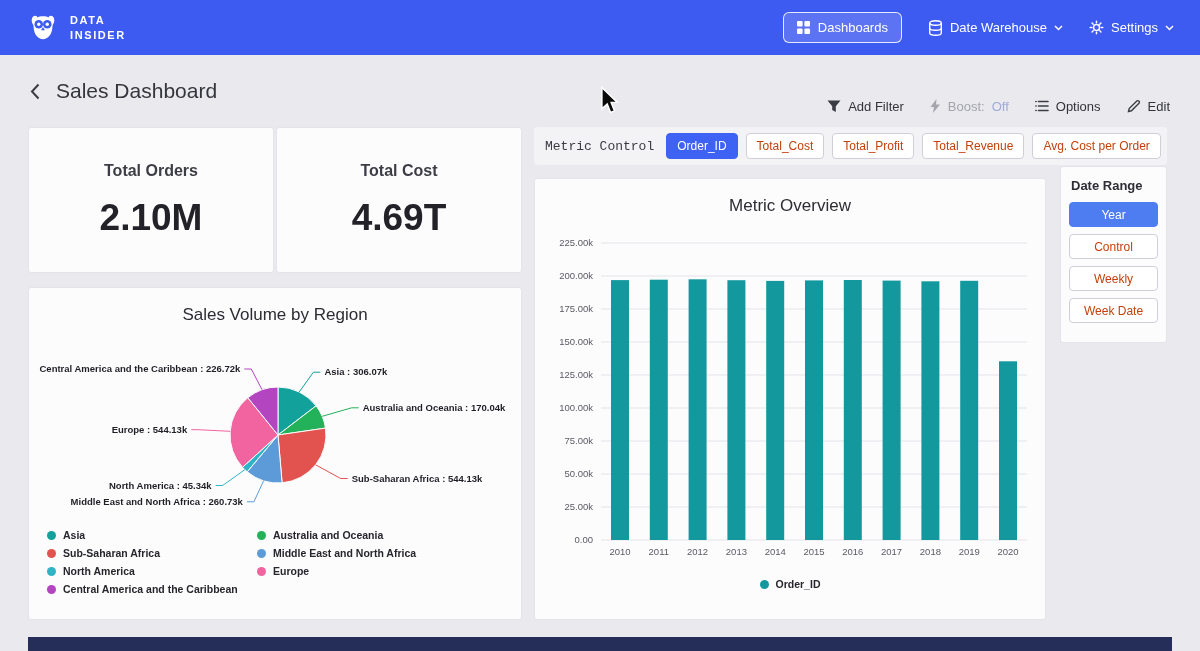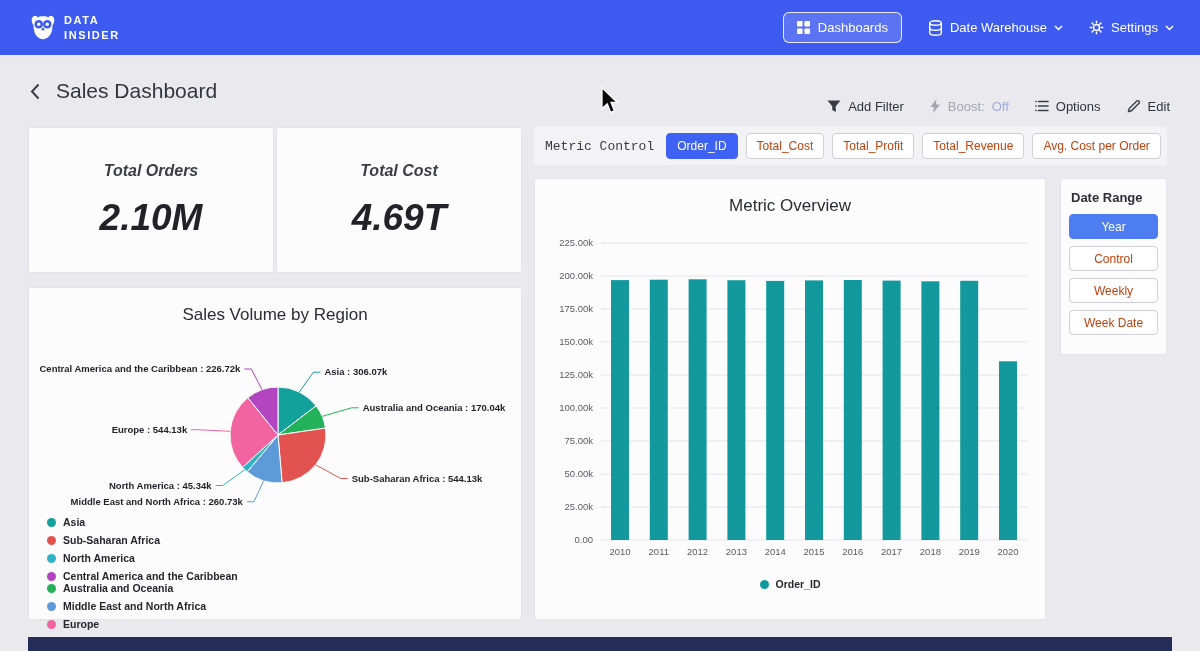--- a/index.html
+++ b/index.html
@@ -3,21 +3,21 @@
 <meta charset="utf-8">
 <title>Sales Dashboard</title>
 <style>
   * { margin:0; padding:0; box-sizing:border-box; }
   body { font-family:"Liberation Sans", sans-serif; }
   .page { position:relative; width:1200px; height:651px; background:#e9e9ee; overflow:hidden; }
 
   
   .navbar { position:absolute; top:0; left:0; right:0; height:55px; background:#3d5af1;
             display:flex; align-items:center; padding:0 26px; }
-  .brand { display:flex; align-items:center; gap:4px; cursor:pointer; }
+  .brand { display:flex; align-items:center; gap:10px; cursor:pointer; }
   .brand-text { display:flex; flex-direction:column; color:#fff; font-size:11px; font-weight:bold;
                 letter-spacing:1.6px; line-height:1.35; }
   .nav-right { margin-left:auto; display:flex; align-items:center; gap:26px; }
   .nav-btn { display:flex; align-items:center; gap:8px; background:rgba(255,255,255,0.16);
              border:1px solid rgba(255,255,255,0.85); border-radius:6px; color:#fff; font-size:13px;
              padding:7px 13px; cursor:pointer; font-family:inherit; }
   .nav-link { display:flex; align-items:center; gap:7px; background:none; border:none; color:#fff;
               font-size:13px; cursor:pointer; font-family:inherit; }
 
   
@@ -26,50 +26,50 @@
   .back-btn { background:none; border:none; cursor:pointer; margin-right:16px; display:flex; }
   .page-title { font-size:21px; font-weight:500; color:#35353d; }
   .header-actions { margin-left:auto; display:flex; align-items:center; gap:26px;margin-top:30px; }
   .h-action { display:flex; align-items:center; gap:7px; background:none; border:none; font-size:13px;
               color:#33333b; cursor:pointer; font-family:inherit; }
   .muted { color:#a4a4ad; }
   .boost-state { color:#a0abd8; }
 
   
   .card { position:absolute; background:#fcfcfd; border:1px solid #e3e3e9; border-radius:3px; }
-  .kpi-row { position:absolute; left:28px; top:127px; width:494px; display:flex; gap:2px;font-style:italic; }
+  .kpi-row { position:absolute; left:28px; top:127px; width:494px; display:flex; gap:2px; }
   .kpi-card { flex:1; height:146px; background:#fcfcfd; border:1px solid #e3e3e9; border-radius:3px;
               text-align:center; }
   .kpi-label { margin-top:34px; font-size:16px; font-weight:bold; color:#3d3d45; }
   .kpi-value { margin-top:17px; font-size:37px; font-weight:bold; color:#222228; }
 
   .pie-card { left:28px; top:287px; width:494px; height:333px; }
   .card-title { text-align:center; margin-top:17px; font-size:17px; font-weight:500; color:#2c2c33; }
   .pie-card svg { position:absolute; left:0; top:42px; }
-  .pie-legend { position:absolute; left:18px; top:228px; display:flex;flex-direction:column; }
+  .pie-legend { position:absolute; left:18px; top:241px; display:flex; }
   .legend-col { width:210px; display:flex; flex-direction:column; gap:6px; }
   .legend-item { display:flex; align-items:center; gap:7px; font-size:10.5px; font-weight:bold; color:#26262c; }
   .legend-item .dot, .bar-legend .dot { width:9px; height:9px; border-radius:50%; flex:none; }
 
   
   .metric-bar { position:absolute; left:534px; top:127px; width:633px; height:38px; background:#f3f3f6;
                 border-radius:3px; display:flex; align-items:center; padding:0 11px; gap:8px; }
   .metric-label { font-size:13px; color:#3a3a42; margin-right:4px; white-space:nowrap;font-family:Liberation Mono, monospace; }
   .pill-btn { font-family:inherit; font-size:12px; padding:5px 10px; background:#fff;
               border:1px solid #cfcfd8; border-radius:4px; color:#c2410c; cursor:pointer; white-space:nowrap; }
   .metric-bar .pill-btn.selected { background:#3e62f4; border-color:#3e62f4; color:#fff; }
 
   
   .chart-card { left:534px; top:178px; width:512px; height:442px; }
   .chart-card svg { position:absolute; left:10px; top:44px; }
   .bar-legend { position:absolute; left:0; right:0; top:399px; display:flex; align-items:center;
                 justify-content:center; gap:7px; font-size:10.5px; font-weight:bold; color:#26262c; }
 
   
-  .date-card { left:1060px; top:178px; width:107px; height:177px; padding:11px 8px; }
+  .date-card { left:1060px; top:166px; width:107px; height:177px; padding:11px 8px; }
   .date-title { font-size:13px; font-weight:bold; color:#2e2e36; margin-bottom:9px; padding-left:2px; }
   .date-card .pill-btn { display:block; width:100%; height:25px; margin-bottom:7px; padding:0; }
   .date-card .pill-btn.selected { background:#4e7df2; border-color:#4e7df2; color:#fff; }
 
   .footer-strip { position:absolute; left:28px; width:1144px; top:637px; height:14px; background:#242e59; }
   .cursor { position:absolute; left:600px; top:86px; z-index:40; pointer-events:none; }
 
   
   .pie-label { font-family:"Liberation Sans", sans-serif; font-size:9.5px; font-weight:bold; fill:#1f1f26; }
   .tick { font-family:"Liberation Sans", sans-serif; font-size:9.5px; fill:#5a5a63; }

